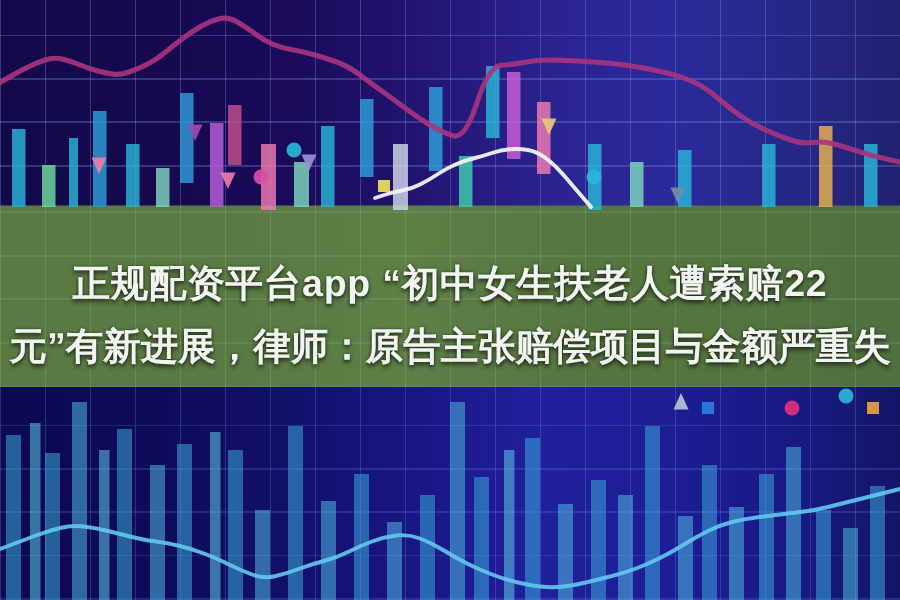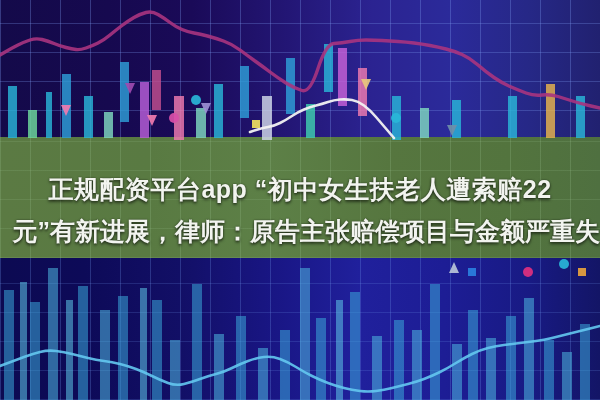--- a/index.html
+++ b/index.html
@@ -68,21 +68,21 @@
     color:#f2f4ef;
     font-size:25px;
     font-weight:700;
     line-height:42px;
     letter-spacing:.5px;
     white-space:nowrap;
     text-shadow:0 2px 3px rgba(0,0,0,.55), 0 0 2px rgba(0,0,0,.5);
     pointer-events:none;
   }
   #headline .ln{display:block;}
-  #headline .ln2{letter-spacing:0px;text-align:right;}
+  #headline .ln2{letter-spacing:0px;}
 </style>
 </head>
 <body>
 
 <div id="stage">
 
   <div class="layer" id="panel-top">
     <div class="grid"></div>
   </div>
 

